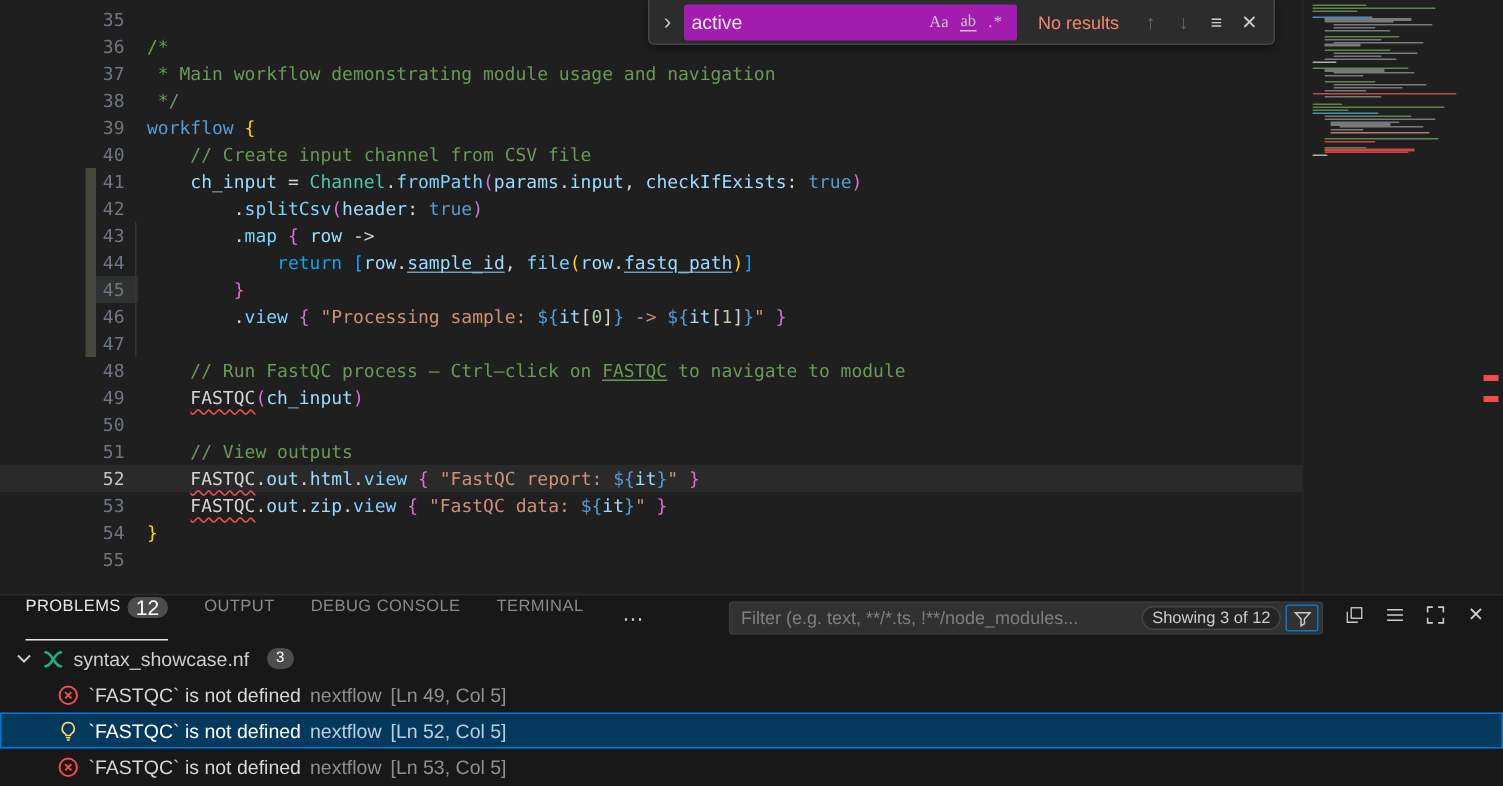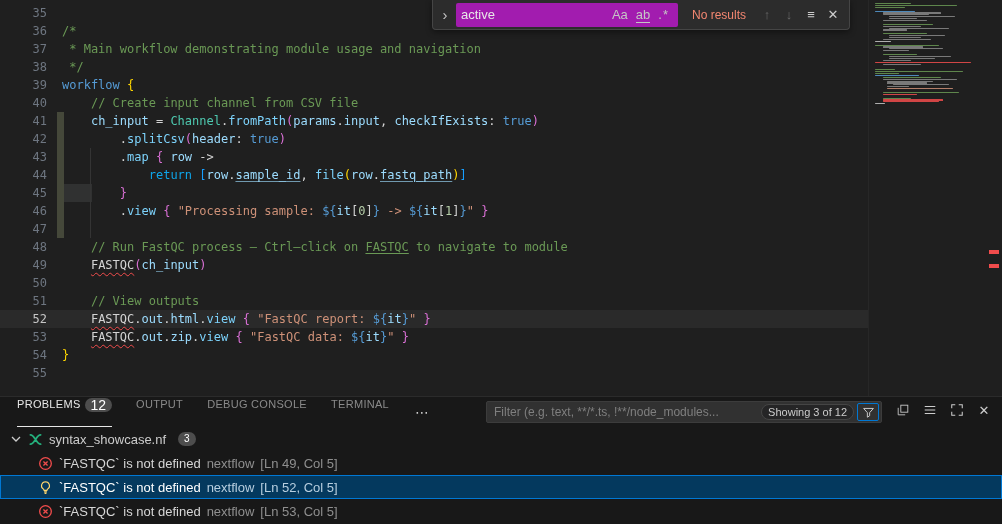--- a/index.html
+++ b/index.html
@@ -9,21 +9,21 @@
     background:#1f1f1f; color:#cccccc;
     font-family:"Liberation Sans","DejaVu Sans",sans-serif;
   }
 
   
   .editor { position:absolute; left:0; top:0; width:1002px; height:396px; background:#1f1f1f; }
   .lines { position:absolute; left:0; top:0; width:868px; padding-top:4px;
            font-family:"DejaVu Sans Mono",monospace; font-size:12px; line-height:18px; }
   .line { display:flex; height:18px; white-space:pre; }
   .line.current { background:#2a2a2a; }
-  .line .num { flex:0 0 47px; width:47px; text-align:right; color:#6e7681; }
+  .line .num { flex:0 0 47px; width:47px; text-align:right; color:#6e7681;margin-left:36px; }
   .line.current .num { color:#c6c6c6; }
   .line .txt { padding-left:15px; color:#d4d4d4; }
   .code-lens { height:18px; padding-left:62px; font-family:"Liberation Sans","DejaVu Sans",sans-serif;
                font-size:10px; line-height:16px; color:#999999; cursor:pointer; }
 
   .t-cmt { color:#6a9955; }
   .t-cmtu { color:#6a9955; text-decoration:underline; text-underline-offset:2px; }
   .t-kw { color:#569cd6;margin-top:24px; }
   .t-ctrl { color:#0ea5e9; }
   .t-type { color:#4ec9b0; }
@@ -44,21 +44,21 @@
   .indent-guide { position:absolute; left:90px; top:148px; width:1px; height:90px; background:#343434; }
 
   
   .find-widget { position:absolute; left:432px; top:0; width:418px; height:30px;
     background:#2c2c2c; border:1px solid #454545; border-top:none; border-radius:0 0 4px 4px;
     box-shadow:0 2px 6px rgba(0,0,0,.45); display:flex; align-items:center; padding:0 5px; gap:4px; z-index:20;
     font-size:12px; }
   .fw-toggle { width:14px; color:#c5c5c5; font-size:15px; line-height:28px; cursor:pointer; text-align:center; }
   .fw-input { width:222px; height:24px; background:#a21caf; border-radius:2px; display:flex; align-items:center; padding:0 5px; }
   .fw-query { flex:1; color:#e8e8e8; font-size:13px; }
-  .fw-opt { color:#c5c5c5; font-size:13px; margin:0 4px; cursor:pointer; }
+  .fw-opt { color:#c5c5c5; font-size:11px; margin:0 4px; cursor:pointer;font-family:Liberation Serif, serif; }
   .fw-opt.uw { border-bottom:1px solid #c5c5c5; }
   .fw-opt.rx { letter-spacing:1px; }
   .fw-results { color:#f48771; margin:0 8px 0 10px; white-space:nowrap; font-size:12px; }
   .fw-btn { width:18px; text-align:center; color:#cccccc; font-size:13px; cursor:pointer; }
   .fw-btn.disabled { color:#6a6a6a; cursor:default; }
 
   
   .minimap { position:absolute; left:868px; top:0; width:120px; height:396px; border-left:1px solid rgba(255,255,255,.04); padding:3px 2px 0 6px; }
   .mrow { height:1.1px; margin-bottom:0.8px; }
   .mbar { display:block; height:100%; border-radius:.5px; opacity:.85; }

